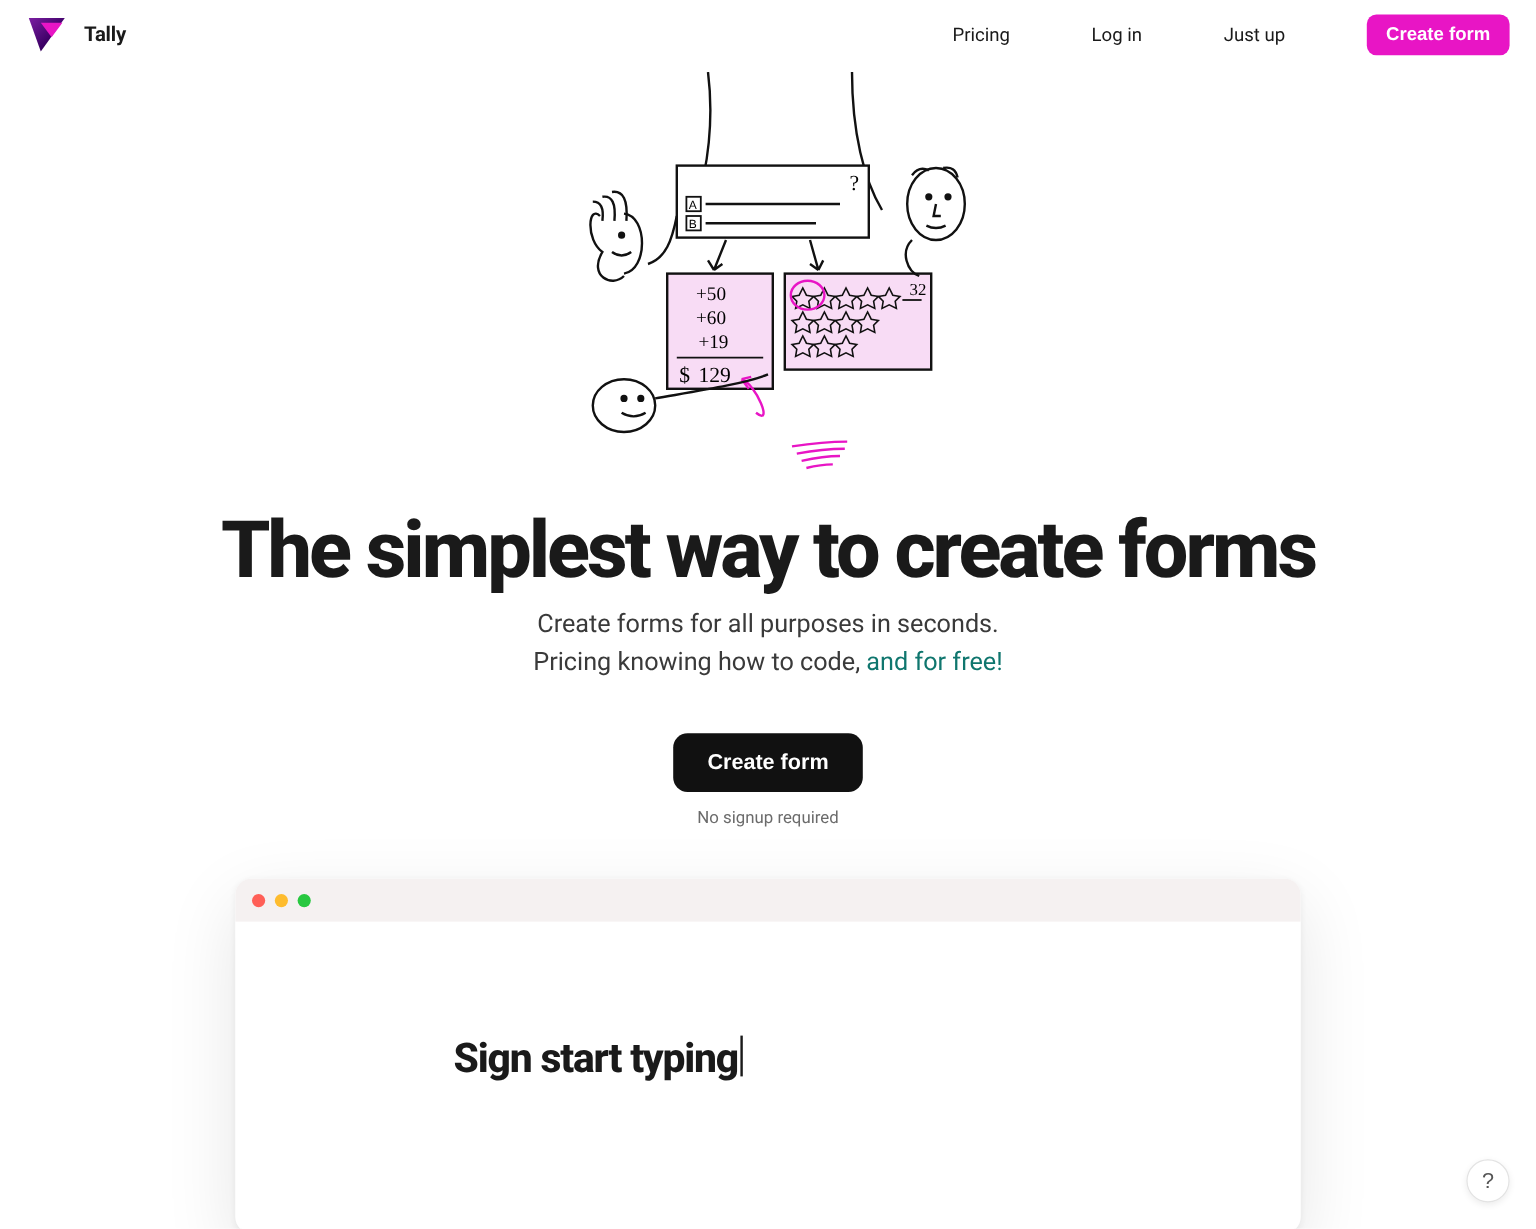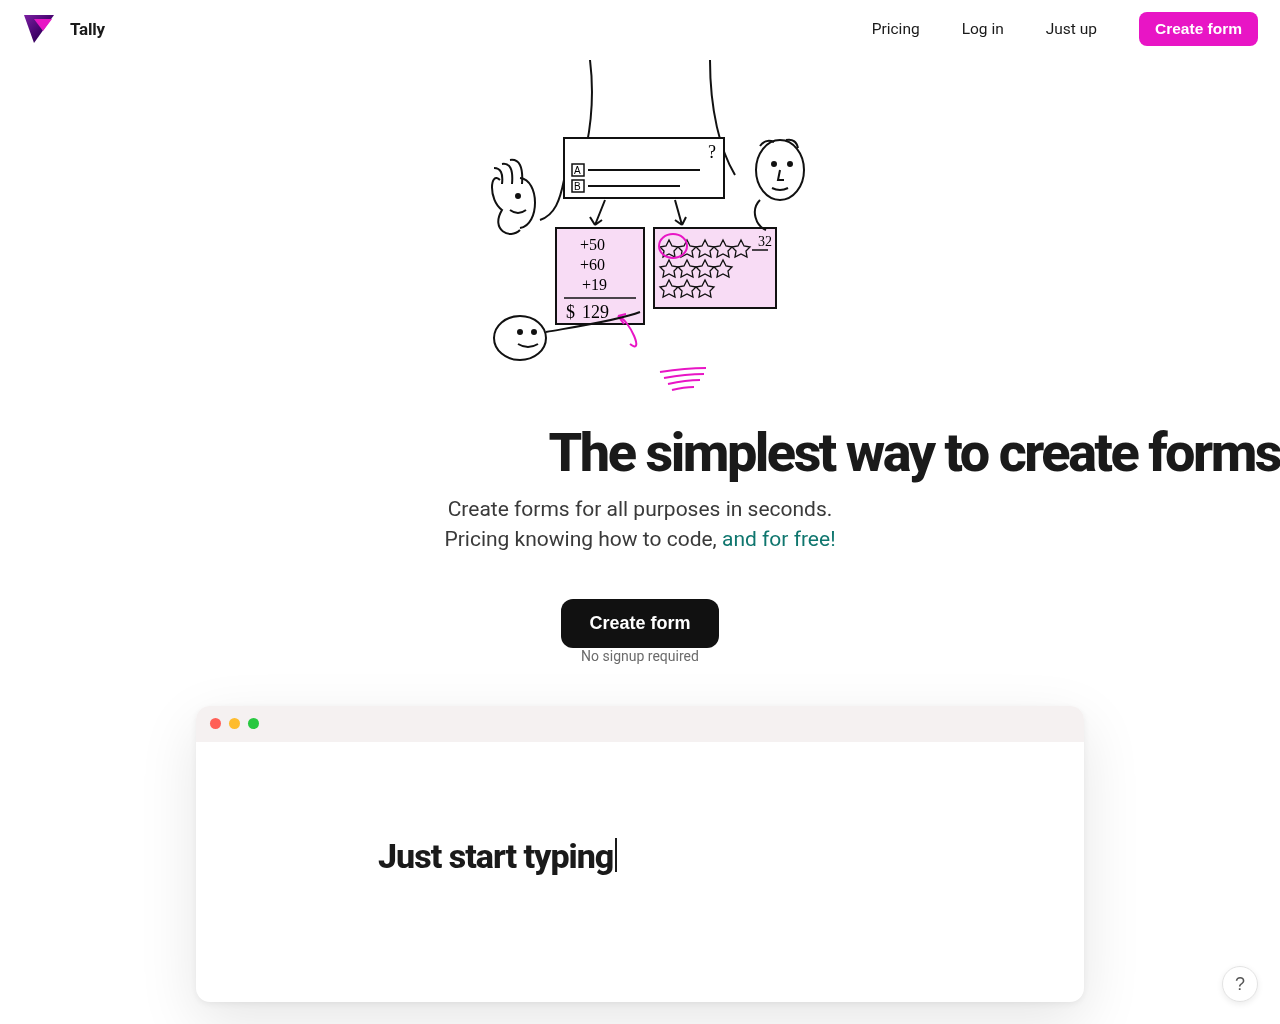--- a/index.html
+++ b/index.html
@@ -35,21 +35,21 @@
     }
     .logo svg { display:block; }
     .brand-name {
       font-weight: 700;
       font-size: 17px;
       letter-spacing: -0.2px;
     }
     .nav {
       display: flex;
       align-items: center;
-      gap: 42px;
+      gap: 68px;
     }
     .nav a {
       font-size: 15.5px;
       color: #1a1a1a;
       text-decoration: none;
       cursor: pointer;
     }
     .cta-btn {
       background: #e815c5;
       color: #ffffff;
@@ -64,23 +64,23 @@
     
     .hero-illustration {
       width: 360px;
       height: 335px;
       margin: 2px auto 0;
       position: relative;
     }
 
     
     .headline {
-      text-align: right;
+      text-align: center;
       font-weight: 800;
-      font-size: 54px;
+      font-size: 66px;
       letter-spacing: -2.5px;
       line-height: 1.05;
       margin-top: 30px;
     }
     .subhead {
       text-align: center;
       margin-top: 12px;
       font-size: 21px;
       line-height: 1.45;
       color: #3a3a3a;
@@ -96,20 +96,21 @@
       color: #fff;
       border: none;
       border-radius: 12px;
       padding: 14px 28px;
       font-size: 18px;
       font-weight: 700;
       cursor: pointer;
     }
     .no-signup {
       text-align: center;
+      margin-top: 14px;
       font-size: 14px;
       color: #6b6b6b;
     }
 
     
     .mockup {
       width: 888px;
       margin: 42px auto 0;
       border-radius: 14px;
       background: #fff;
@@ -296,19 +297,19 @@
 <button class="hero-cta">Create form</button>
 <p class="no-signup">No signup required</p>
 
 <div class="mockup">
   <div class="mockup-bar">
     <span class="dot red"></span>
     <span class="dot yellow"></span>
     <span class="dot green"></span>
   </div>
   <div class="mockup-body">
-    <span class="typing">Just start typing</span><span class="cursor"></span>
+    <span class="typing">Sign start typing</span><span class="cursor"></span>
   </div>
 </div>
 
 <button class="help-btn">
   <span>?</span>
 </button>
 
 </body></html>

